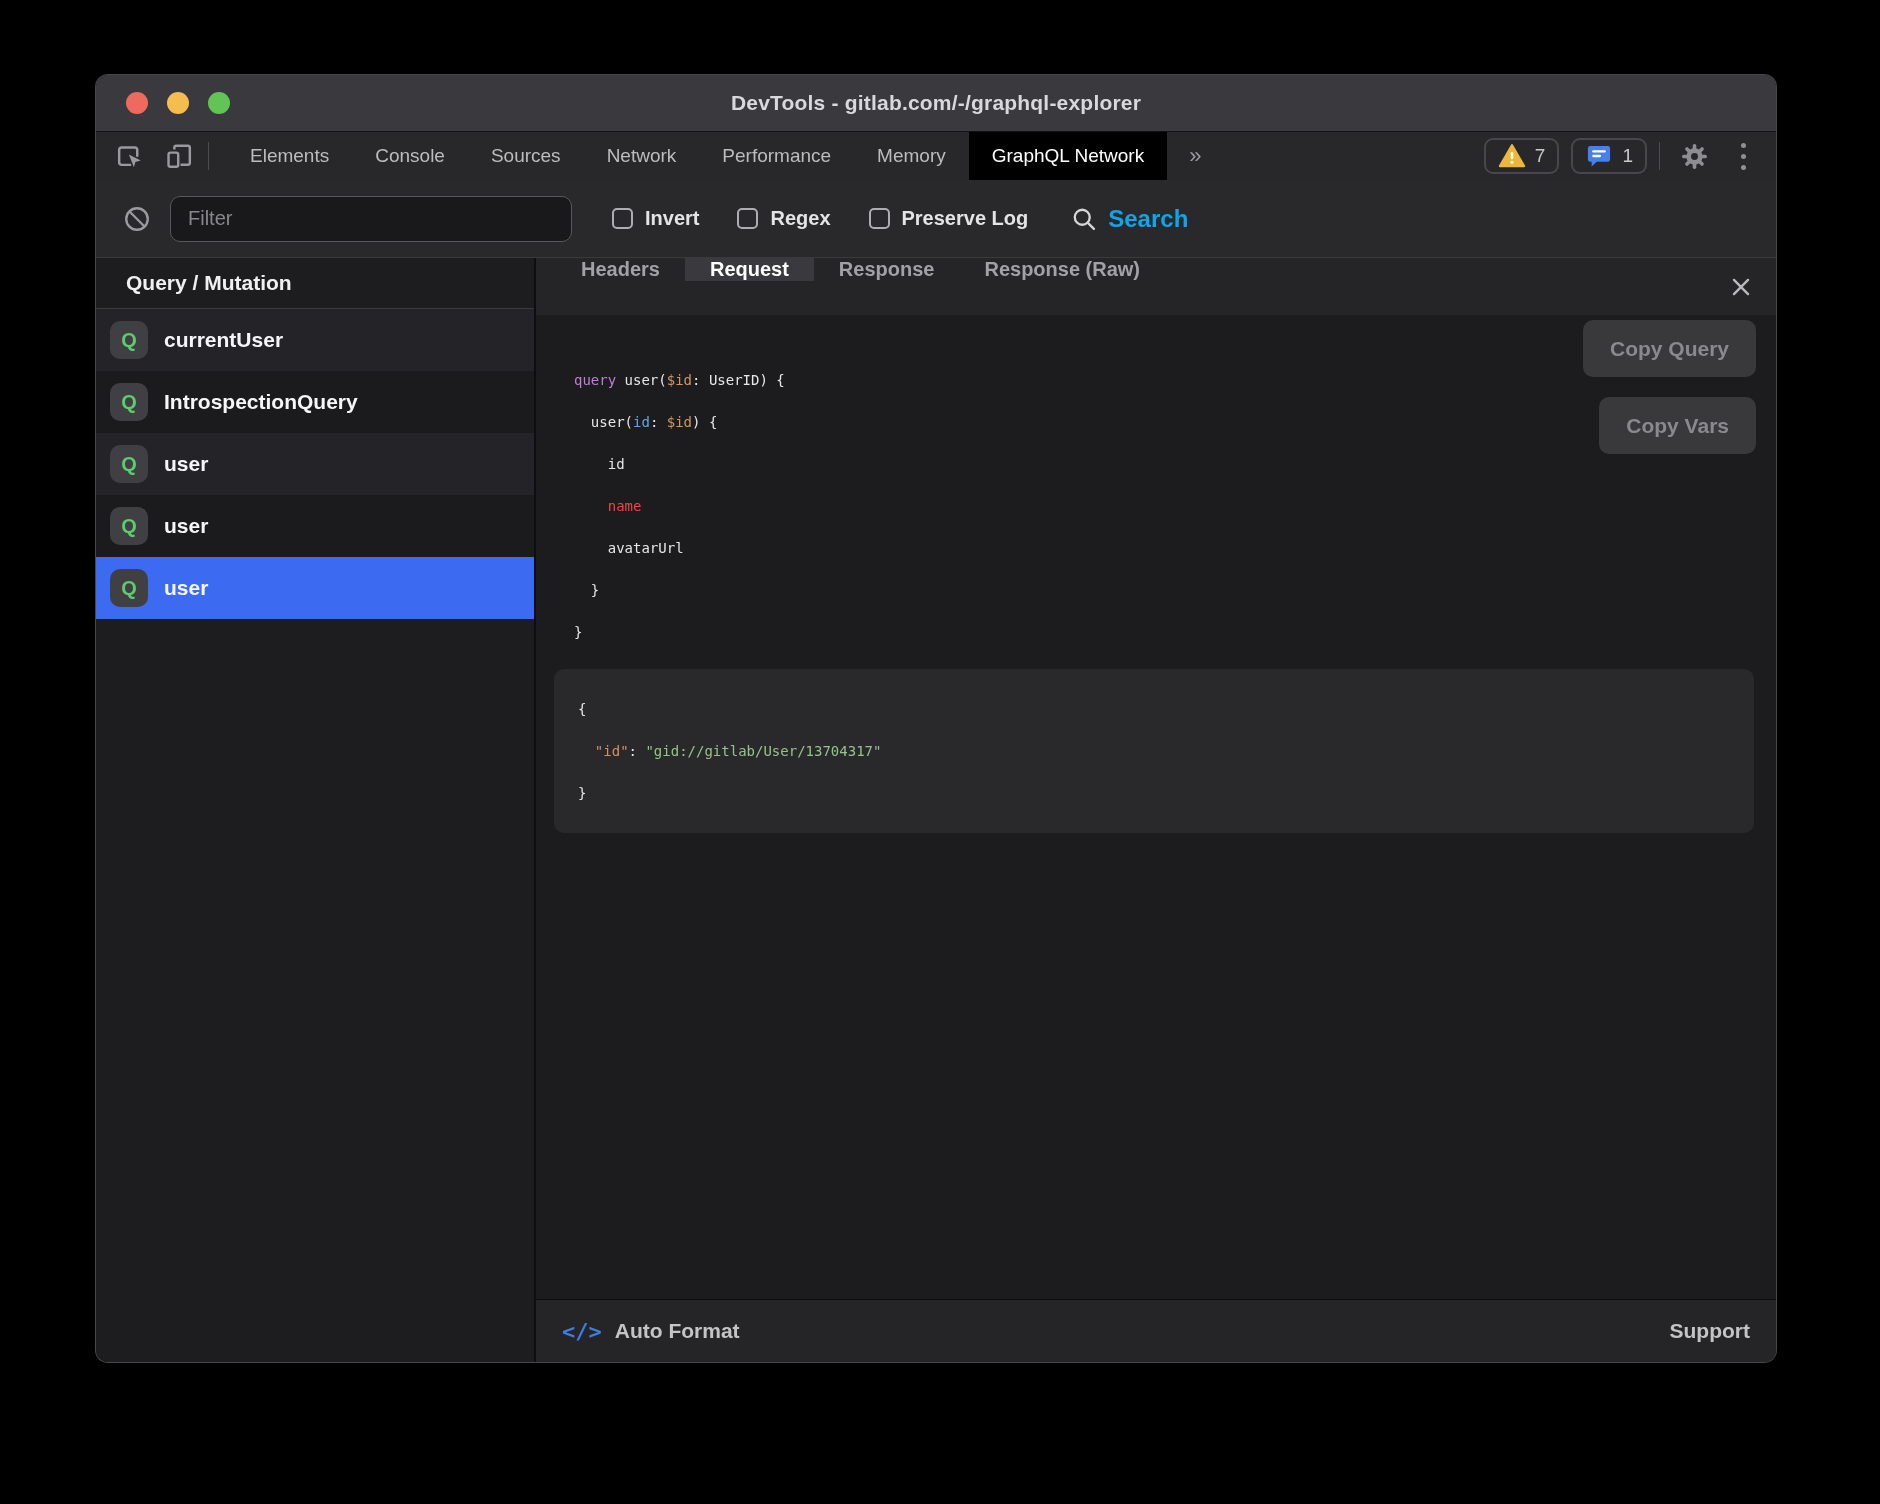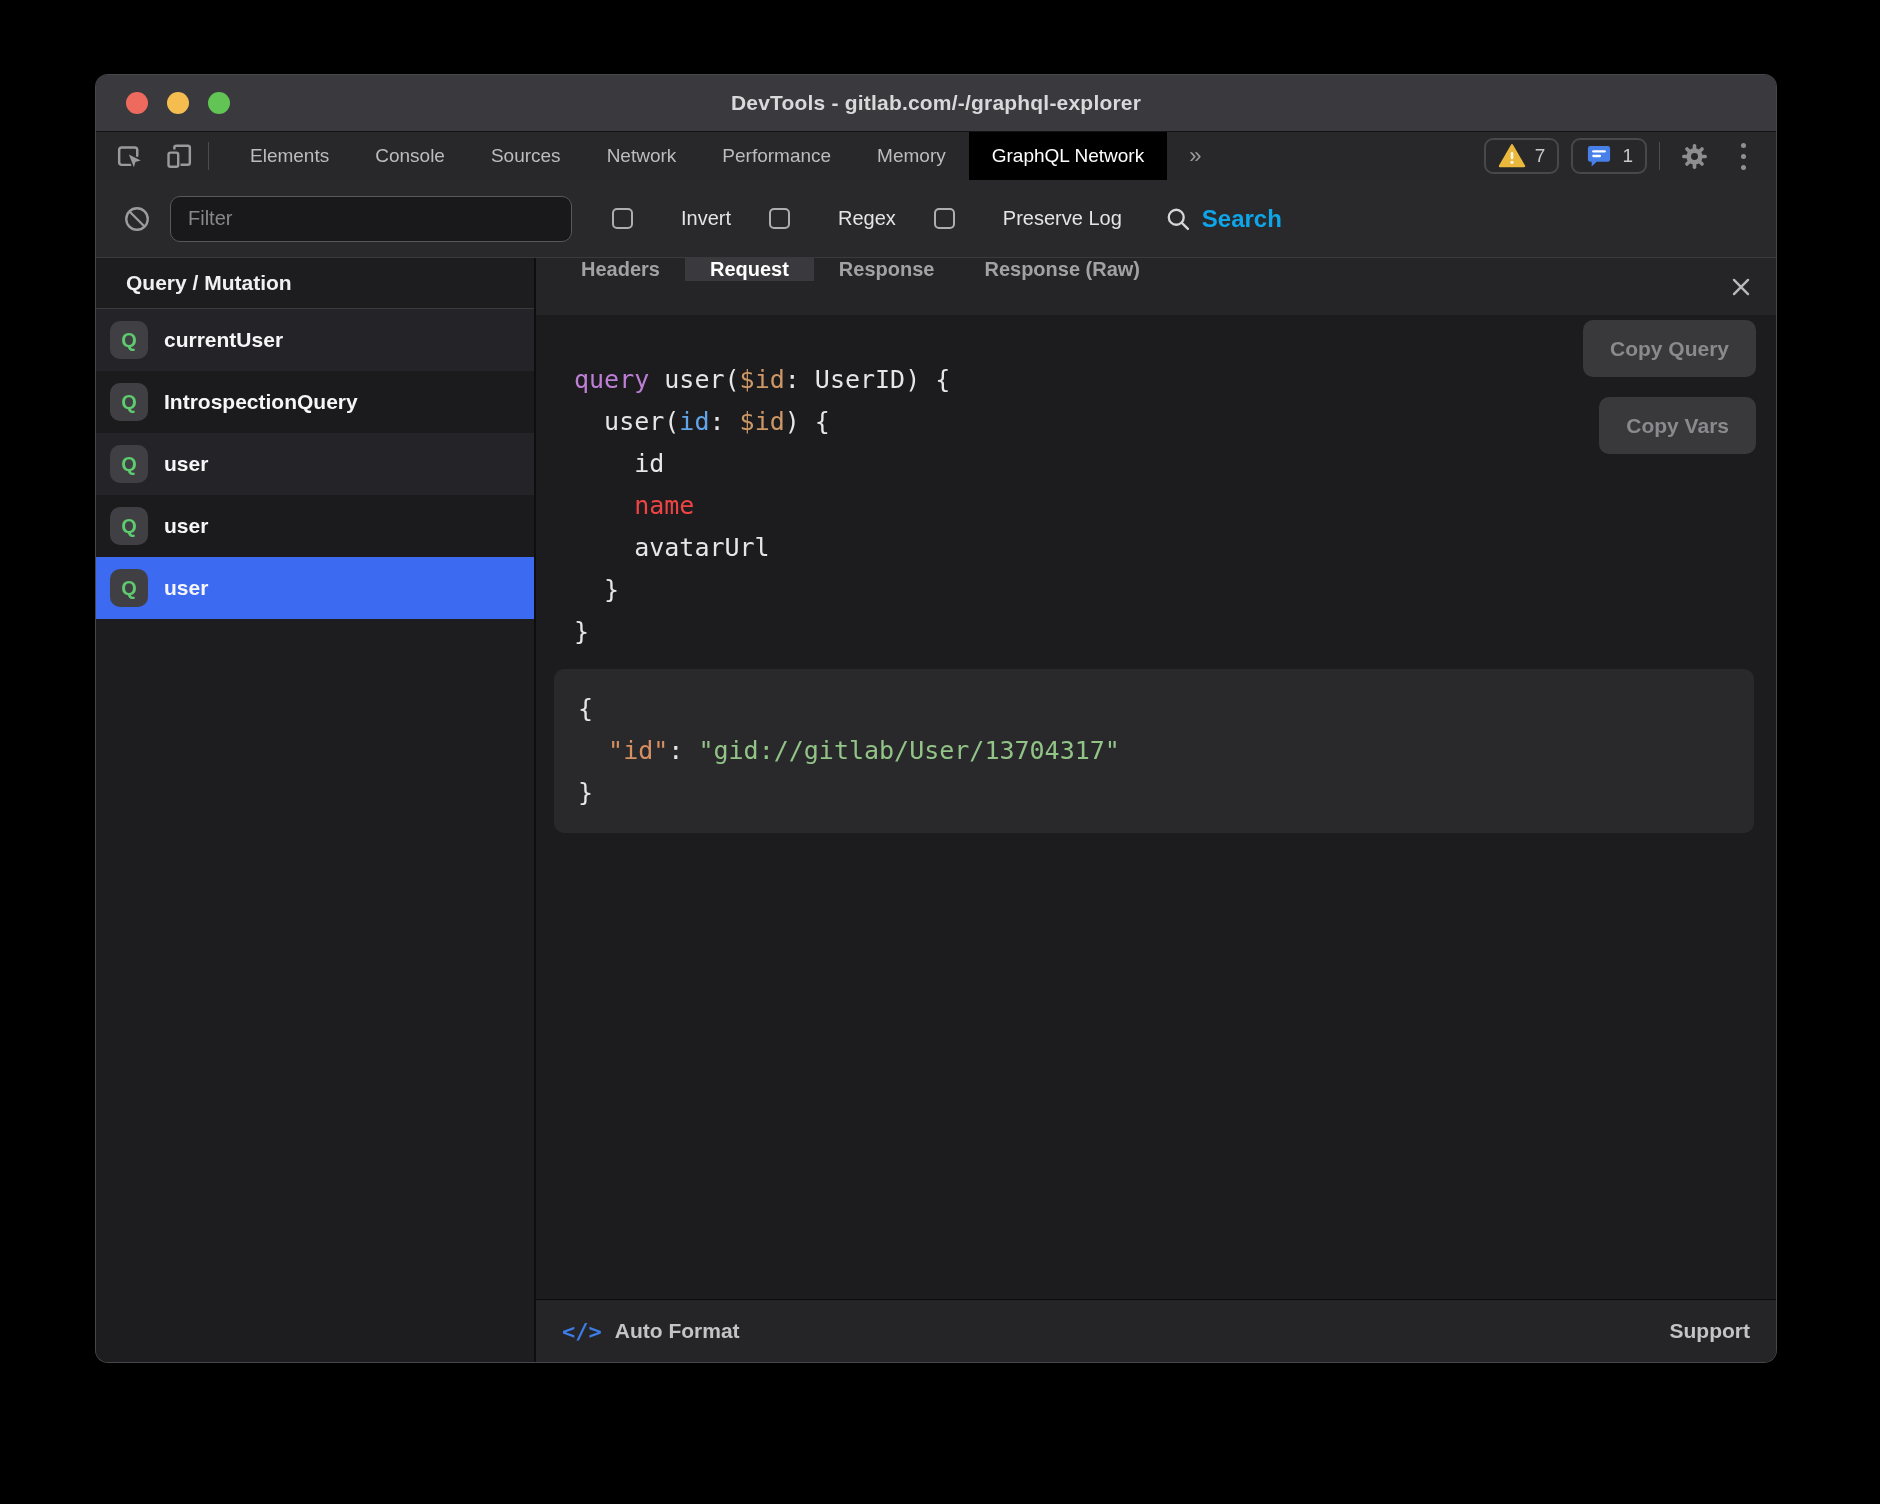--- a/index.html
+++ b/index.html
@@ -41,21 +41,21 @@
   
   .filterbar { height: 78px; flex: 0 0 78px; background: #29292b; border-bottom: 1px solid #3a3a3d;
     display: flex; align-items: center; padding: 0 26px; }
   .filter-input { width: 402px; height: 46px; margin-left: 18px; background: #19191b;
     border: 1px solid #58585c; border-radius: 10px; color: #e8e8e8; font-size: 20px;
     padding: 0 17px; outline: none; font-family: "Liberation Sans", sans-serif; }
   .filter-input::placeholder { color: #88888c; }
   .checkbox-row { display: flex; align-items: center; gap: 38px; margin-left: 40px; }
   .checkbox-group { display: flex; align-items: center; gap: 12px; cursor: pointer; }
   .checkbox { width: 21px; height: 21px; border: 2px solid #aeaeb2; border-radius: 5px; background: transparent; }
-  .check-label { font-size: 20px; font-weight: normal; color: #e4e4e6; margin-left: 36px; }
+  .check-label { font-size: 20px; font-weight: bold; color: #e4e4e6; }
   .search-group { display: flex; align-items: center; gap: 10px; margin-left: 42px; cursor: pointer; }
   .search-label { font-size: 24px; font-weight: bold; color: #0ea5e9; }
 
   
   .content { flex: 1; display: flex; min-height: 0; }
 
   .sidebar { width: 440px; flex: 0 0 440px; background: #1d1d1f; border-right: 2px solid #0e0e10;
     display: flex; flex-direction: column; }
   .sidebar-header { height: 51px; flex: 0 0 51px; display: flex; align-items: center;
     padding-left: 30px; font-size: 21px; font-weight: bold; color: #f0f0f2;
@@ -74,21 +74,21 @@
   .detail-tabstrip { display: flex; align-items: flex-start; }
   .detail-tab { display: flex; align-items: center; padding: 0 25px; font-size: 20px;
     font-weight: bold; color: #a2a2a6; cursor: pointer; }
   .detail-tab.active { background: #3a3a3e; color: #fff; }
   .close-btn { margin-left: auto; display: flex; align-items: center; justify-content: center;
     width: 70px; cursor: pointer; }
 
   .panel-body { flex: 1; position: relative; padding-top: 44px; overflow: hidden; }
   .code { padding-left: 38px; }
   .code-line { white-space: pre; height: 42px; line-height: 42px;
-    font-family: "DejaVu Sans Mono", monospace; font-size: 25px; }
+    font-family: "DejaVu Sans Mono", monospace; font-size: 14px; }
   .varbox { margin: 16px 22px 0 18px; background: #29292c; border-radius: 10px;
     padding: 19px 24px; }
   .copy-btn { position: absolute; right: 20px; height: 57px; padding: 0 27px;
     background: #39393c; border: none; border-radius: 10px; color: #8a8a8e;
     font-size: 21px; font-weight: bold; font-family: "Liberation Sans", sans-serif; cursor: pointer; }
   .copy-btn.query { top: 5px; }
   .copy-btn.vars { top: 82px; }
 
   .panel-footer { height: 63px; flex: 0 0 63px; background: #252528; border-top: 1px solid #0b0b0c;
     display: flex; align-items: center; padding: 0 26px; gap: 13px; }

